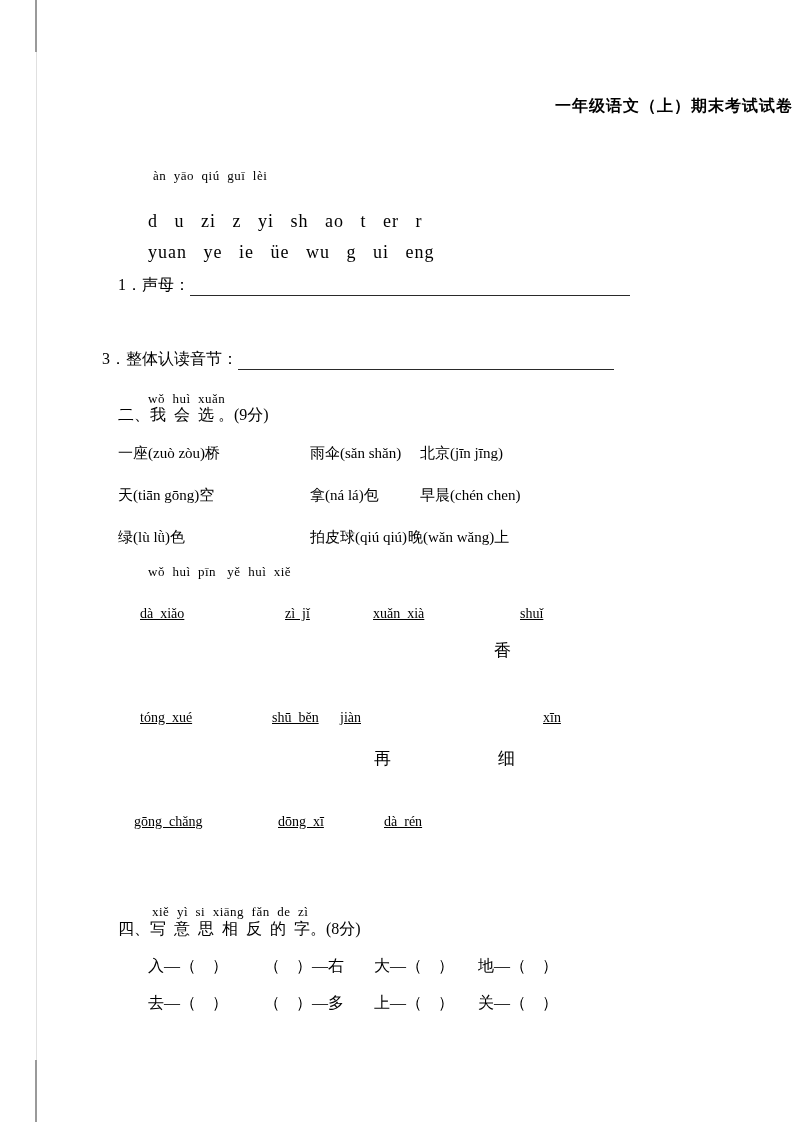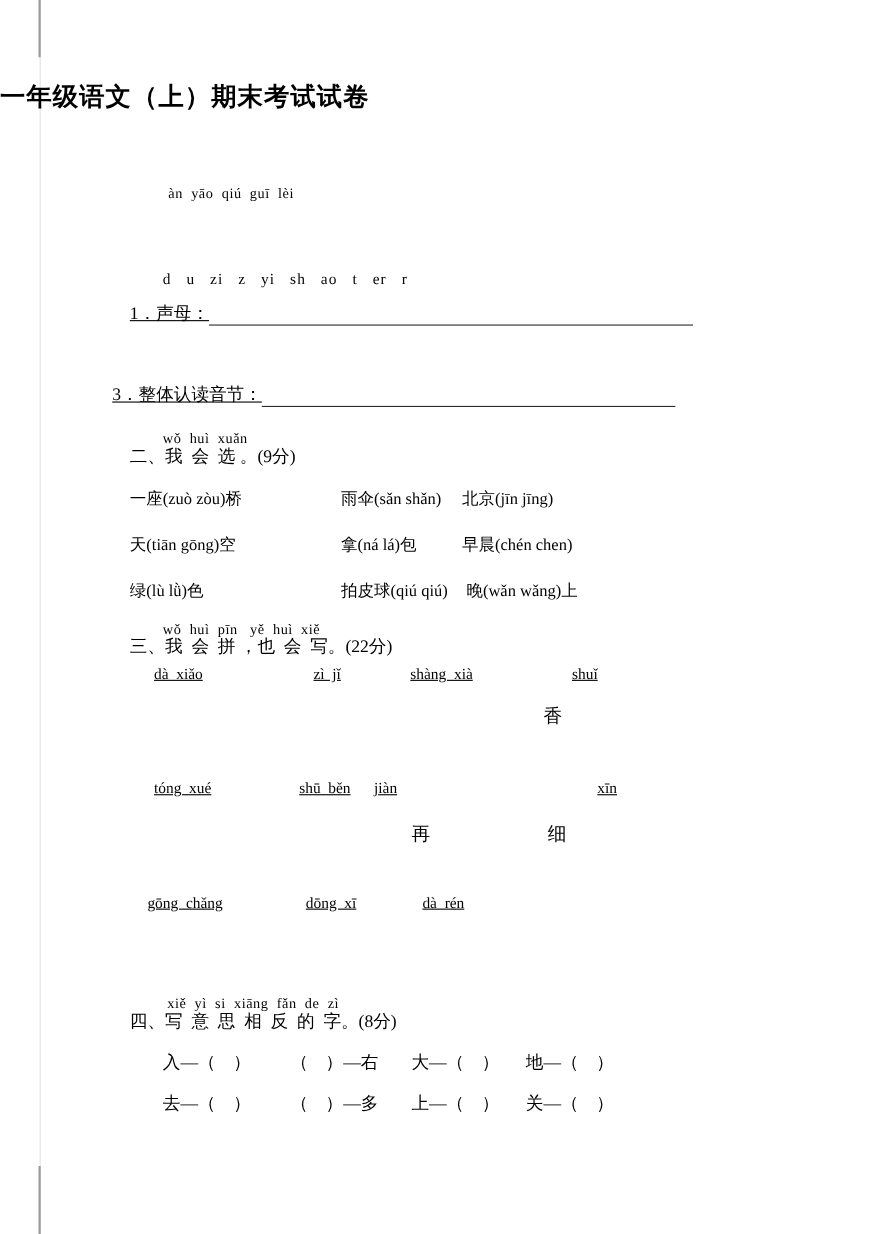--- a/index.html
+++ b/index.html
@@ -7,56 +7,57 @@
   .page {
     position:relative;
     width:793px; height:1122px;
     background:#ffffff;
     color:#000000;
     font-family:"Liberation Serif","DejaVu Serif",serif;
     overflow:hidden;
   }
   .abs { position:absolute; white-space:pre; }
   .title {
-    top:72px; left:0; width:100%;
-    text-align:left; font-size:23px; font-weight:bold; letter-spacing:1px;
+    top:96px; left:0; width:100%;
+    text-align:right; font-size:16px; font-weight:bold; letter-spacing:1px;
   }
   .subtitle {
     top:140px; left:0; width:100%;
     text-align:center; font-size:16px; font-weight:bold;
   }
   .pinyin  { font-size:13px; letter-spacing:0.5px; }
   .heading { font-size:16px; }
-  .letters { font-size:14px; letter-spacing:1px;margin-top:36px; }
+  .letters { font-size:18px; letter-spacing:1px; }
   .cell    { position:absolute; white-space:pre; font-size:15px; }
   .pycell  { position:absolute; white-space:pre; font-size:14px;text-decoration:underline; }
   .ancell  { position:absolute; white-space:pre; font-size:16px; }
   .prefill { position:absolute; font-size:17px; }
   .blankrow {
-    position:absolute; display:flex; align-items:flex-end; height:19px;text-decoration:underline;
+    position:absolute; display:flex; align-items:flex-end; height:19px;
   }
   .qlabel { font-size:16px; white-space:pre; }
   .blank  { flex:1; border-bottom:1px solid #2a2a2a; height:17px; }
   .edge-line { left:36px; top:0; width:1px; height:1122px; background:#e0e0e0; }
   .edge-tick-top { left:35px; top:0; width:2px; height:52px; background:#9a9a9a; }
   .edge-tick-bottom { left:35px; top:1060px; width:2px; height:62px; background:#9a9a9a; }
 </style>
 </head>
 <body>
 
 <div class="page">
 
   <div class="abs edge-line"></div>
   <div class="abs edge-tick-top"></div>
   <div class="abs edge-tick-bottom"></div>
 
   <div class="abs title">一年级语文（上）期末考试试卷</div>
 
   <div class="abs pinyin" style="left:153px; top:168px">àn  yāo  qiú  guī  lèi</div>
   <div class="abs letters" style="left:148px; top:211px">d   u   zi   z   yi   sh   ao   t   er   r</div>
+  <div class="abs letters" style="left:148px; top:242px">yuan   ye   ie   üe   wu   g   ui   eng</div>
 
   <div class="blankrow" style="left:118px; top:277px; width:512px">
     <span class="qlabel">1．声母：</span>
     <span class="blank"></span>
   </div>
   <div class="blankrow" style="left:102px; top:351px; width:512px">
     <span class="qlabel">3．整体认读音节：</span>
     <span class="blank"></span>
   </div>
 
@@ -66,28 +67,27 @@
   <span class="cell" style="left:118px; top:444px">一座(zuò zòu)桥</span>
   <span class="cell" style="left:310px; top:444px">雨伞(sǎn shǎn)</span>
   <span class="cell" style="left:420px; top:444px">北京(jīn jīng)</span>
 
   <span class="cell" style="left:118px; top:486px">天(tiān gōng)空</span>
   <span class="cell" style="left:310px; top:486px">拿(ná lá)包</span>
   <span class="cell" style="left:420px; top:486px">早晨(chén chen)</span>
 
   <span class="cell" style="left:118px; top:528px">绿(lù lǜ)色</span>
   <span class="cell" style="left:310px; top:528px">拍皮球(qiú qiú)</span>
-  <span class="cell" style="left:424px; top:528px">晚(wǎn wǎng)上</span>
+  <span class="cell" style="left:408px; top:528px">晚(wǎn wǎng)上</span>
 
   <div class="abs pinyin" style="left:148px; top:564px">wǒ  huì  pīn   yě  huì  xiě</div>
-  <div class="abs heading" style="left:118px; top:578px">三、我  会  拼 ，也  会  写。(22分)</div>
 
   <span class="pycell" style="left:140px; top:606px">dà  xiǎo</span>
   <span class="pycell" style="left:285px; top:606px">zì  jǐ</span>
-  <span class="pycell" style="left:373px; top:606px">shàng  xià</span>
+  <span class="pycell" style="left:373px; top:606px">xuǎn  xià</span>
   <span class="pycell" style="left:520px; top:606px">shuǐ</span>
   <span class="prefill" style="left:494px; top:639px">香</span>
 
   <span class="pycell" style="left:140px; top:710px">tóng  xué</span>
   <span class="pycell" style="left:272px; top:710px">shū  běn</span>
   <span class="pycell" style="left:340px; top:710px">jiàn</span>
   <span class="pycell" style="left:543px; top:710px">xīn</span>
   <span class="prefill" style="left:374px; top:747px">再</span>
   <span class="prefill" style="left:498px; top:747px">细</span>
 

